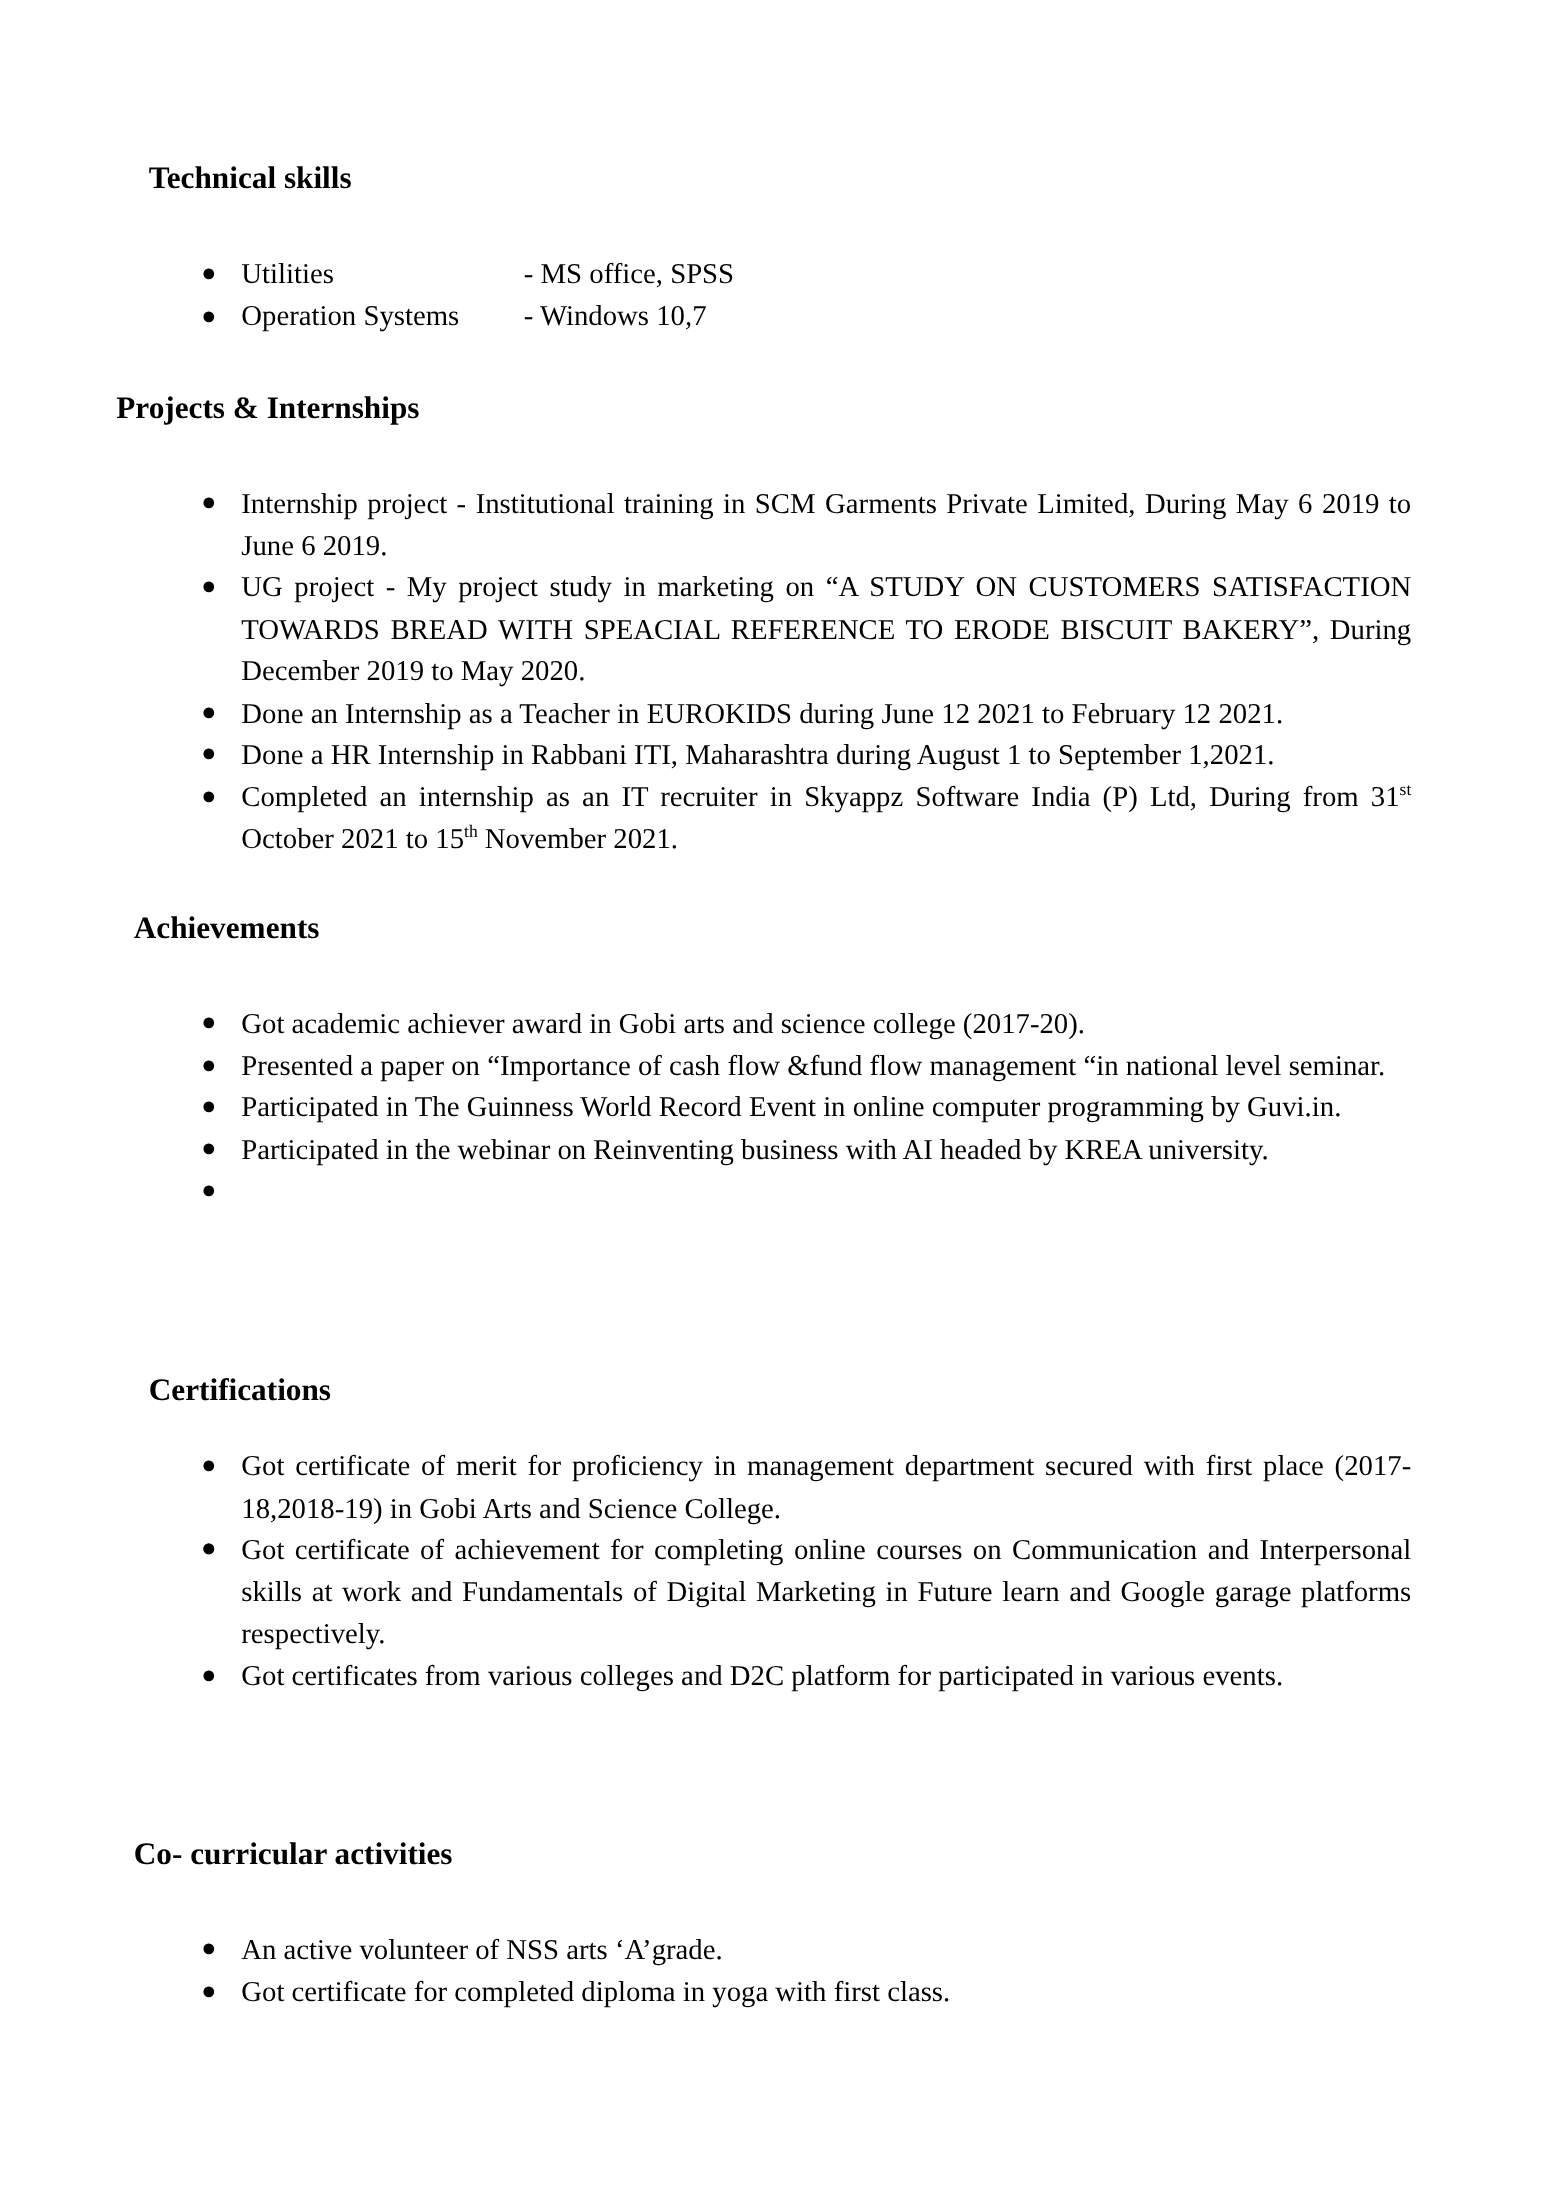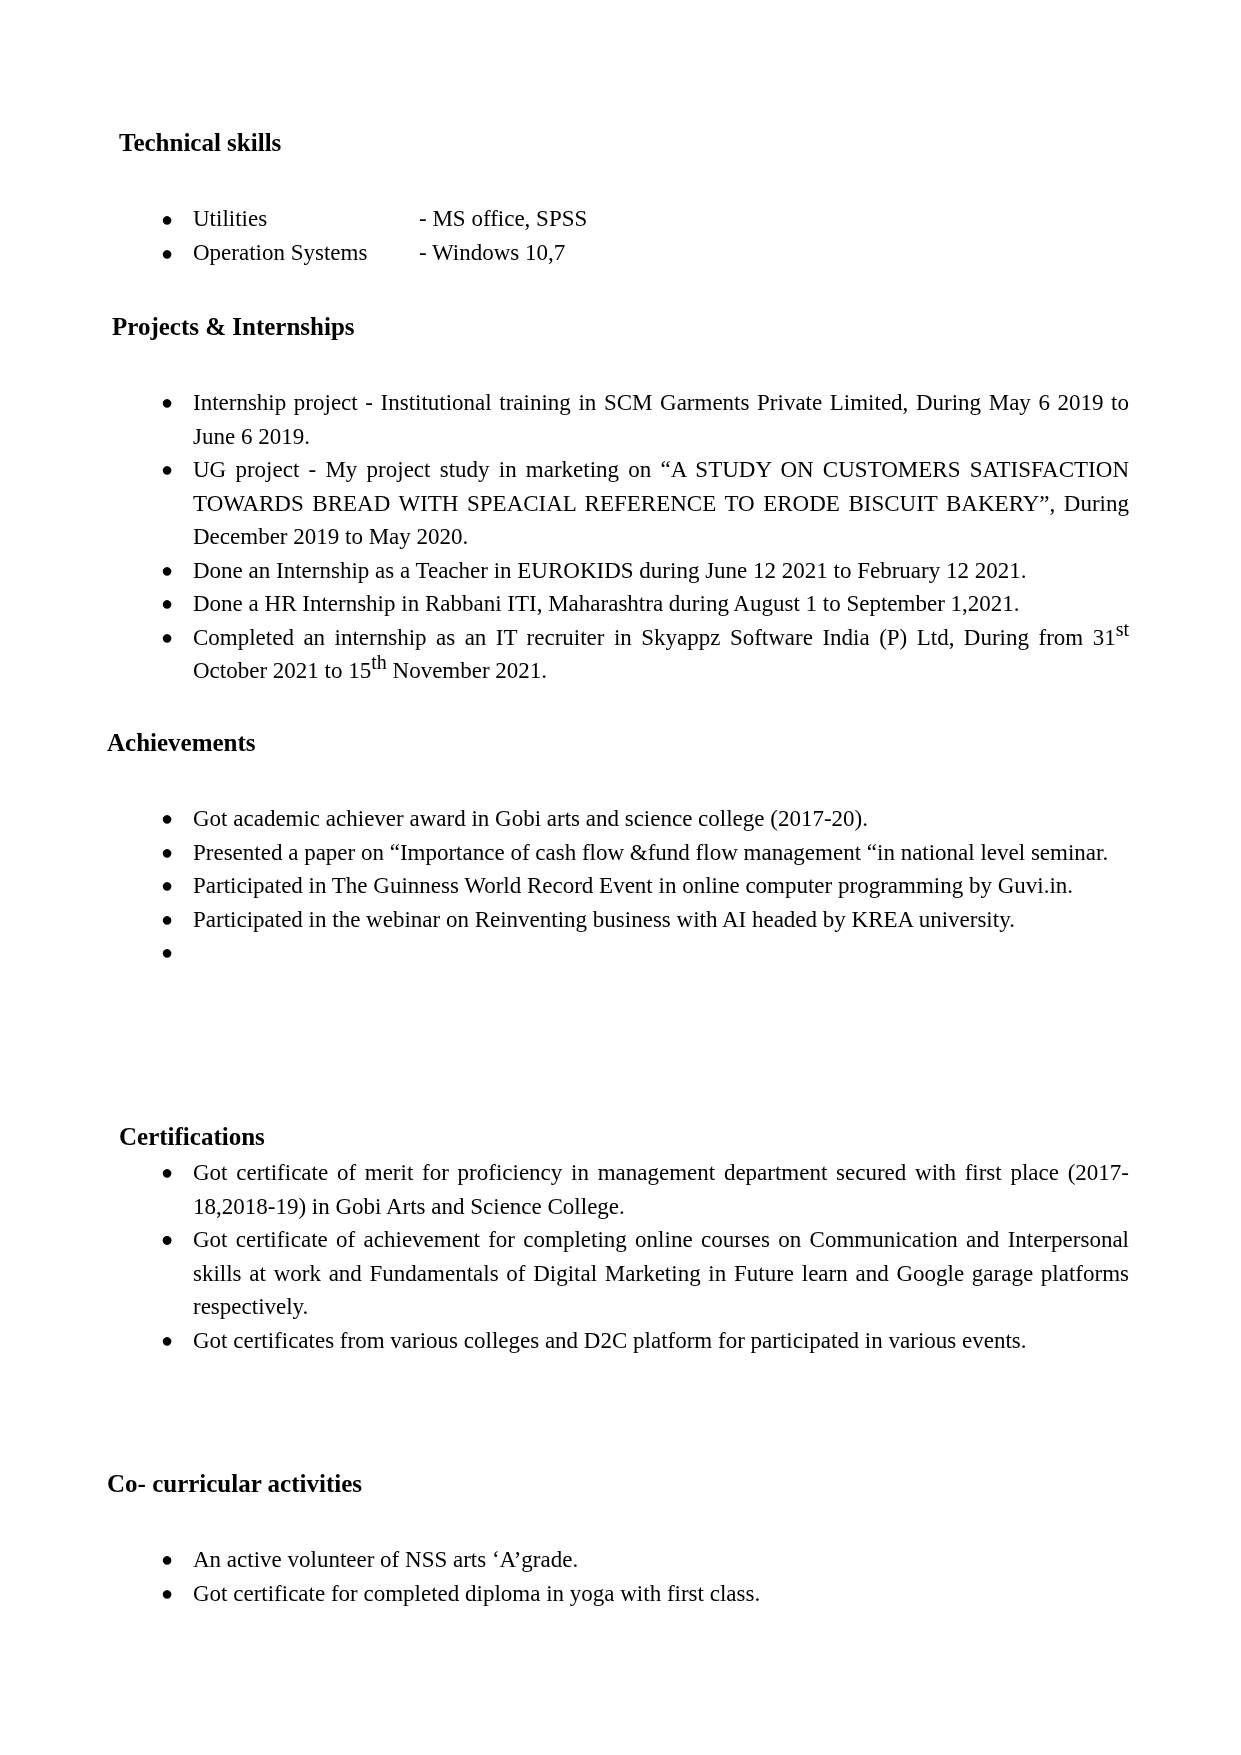--- a/index.html
+++ b/index.html
@@ -61,61 +61,61 @@
     }
     .skill-row .bullet {
       position: absolute;
       left: -32px;
       font-size: 20px;
     }
     .skill-row .value {
       position: absolute;
       left: 226px;
     }
-    sup { font-size: 20px; line-height: 0; vertical-align: super; }
+    sup { font-size: 14px; line-height: 0; vertical-align: super; }
   </style>
 </head>
 <body>
 
 <div class="page">
 
   <h2 class="heading" style="left:119px; top:128px;">Technical skills</h2>
 
   <div class="skill-row" style="left:193px; top:204px;">
     <span class="bullet">●</span>
     <span>Utilities</span>
     <span class="value">- MS office, SPSS</span>
   </div>
   <div class="skill-row" style="left:193px; top:238px;">
     <span class="bullet">●</span>
     <span>Operation Systems</span>
     <span class="value">- Windows 10,7</span>
   </div>
 
-  <h2 class="heading" style="left:112px; top:312px;">Projects &amp; Internships</h2>
+  <h2 class="heading" style="left:93px; top:312px;">Projects &amp; Internships</h2>
 
   <ul class="list" style="top:386px;">
     <li><span class="bullet">●</span><span>Internship project - Institutional training in SCM Garments Private Limited, During May 6 2019 to June 6 2019.</span></li>
     <li><span class="bullet">●</span><span>UG project - My project study in marketing on “A STUDY ON CUSTOMERS SATISFACTION TOWARDS BREAD WITH SPEACIAL REFERENCE TO ERODE BISCUIT BAKERY”, During December 2019 to May 2020.</span></li>
     <li><span class="bullet">●</span><span>Done an Internship as a Teacher in EUROKIDS during June 12 2021 to February 12 2021.</span></li>
     <li><span class="bullet">●</span><span>Done a HR Internship in Rabbani ITI, Maharashtra during August 1 to September 1,2021.</span></li>
     <li><span class="bullet">●</span><span>Completed an internship as an IT recruiter in Skyappz Software India (P) Ltd, During from </span><span>31</span><sup>st</sup><span> October 2021 to </span><span>15</span><sup>th</sup><span> November 2021.</span></li>
   </ul>
 
   <h2 class="heading" style="left:107px; top:728px;">Achievements</h2>
 
   <ul class="list ragged" style="top:802px;">
     <li><span class="bullet">●</span><span>Got academic achiever award in Gobi arts and science college (2017-20).</span></li>
     <li><span class="bullet">●</span><span>Presented a paper on “Importance of cash flow &amp;fund flow management “in national level seminar.</span></li>
     <li><span class="bullet">●</span><span>Participated in The Guinness World Record Event in online computer programming by Guvi.in.</span></li>
     <li><span class="bullet">●</span><span>Participated in the webinar on Reinventing business with AI headed by KREA university.</span></li>
     <li><span class="bullet">●</span></li>
   </ul>
 
-  <h2 class="heading" style="left:119px; top:1122px;">Certifications</h2>
+  <h2 class="heading" style="left:119px; top:1098px;">Certifications</h2>
 
   <ul class="list" style="top:1156px;">
     <li><span class="bullet">●</span><span>Got certificate of merit for proficiency in management department secured with first place (2017-18,2018-19) in Gobi Arts and Science College.</span></li>
     <li><span class="bullet">●</span></li>
     <li><span class="bullet">●</span><span>Got certificate of achievement for completing online courses on Communication and Interpersonal skills at work and Fundamentals of Digital Marketing in Future learn and Google garage platforms respectively.</span></li>
     <li><span class="bullet">●</span><span>Got certificates from various colleges and D2C platform for participated in various events.</span></li>
   </ul>
 
   <h2 class="heading" style="left:107px; top:1469px;">Co- curricular activities</h2>
 

